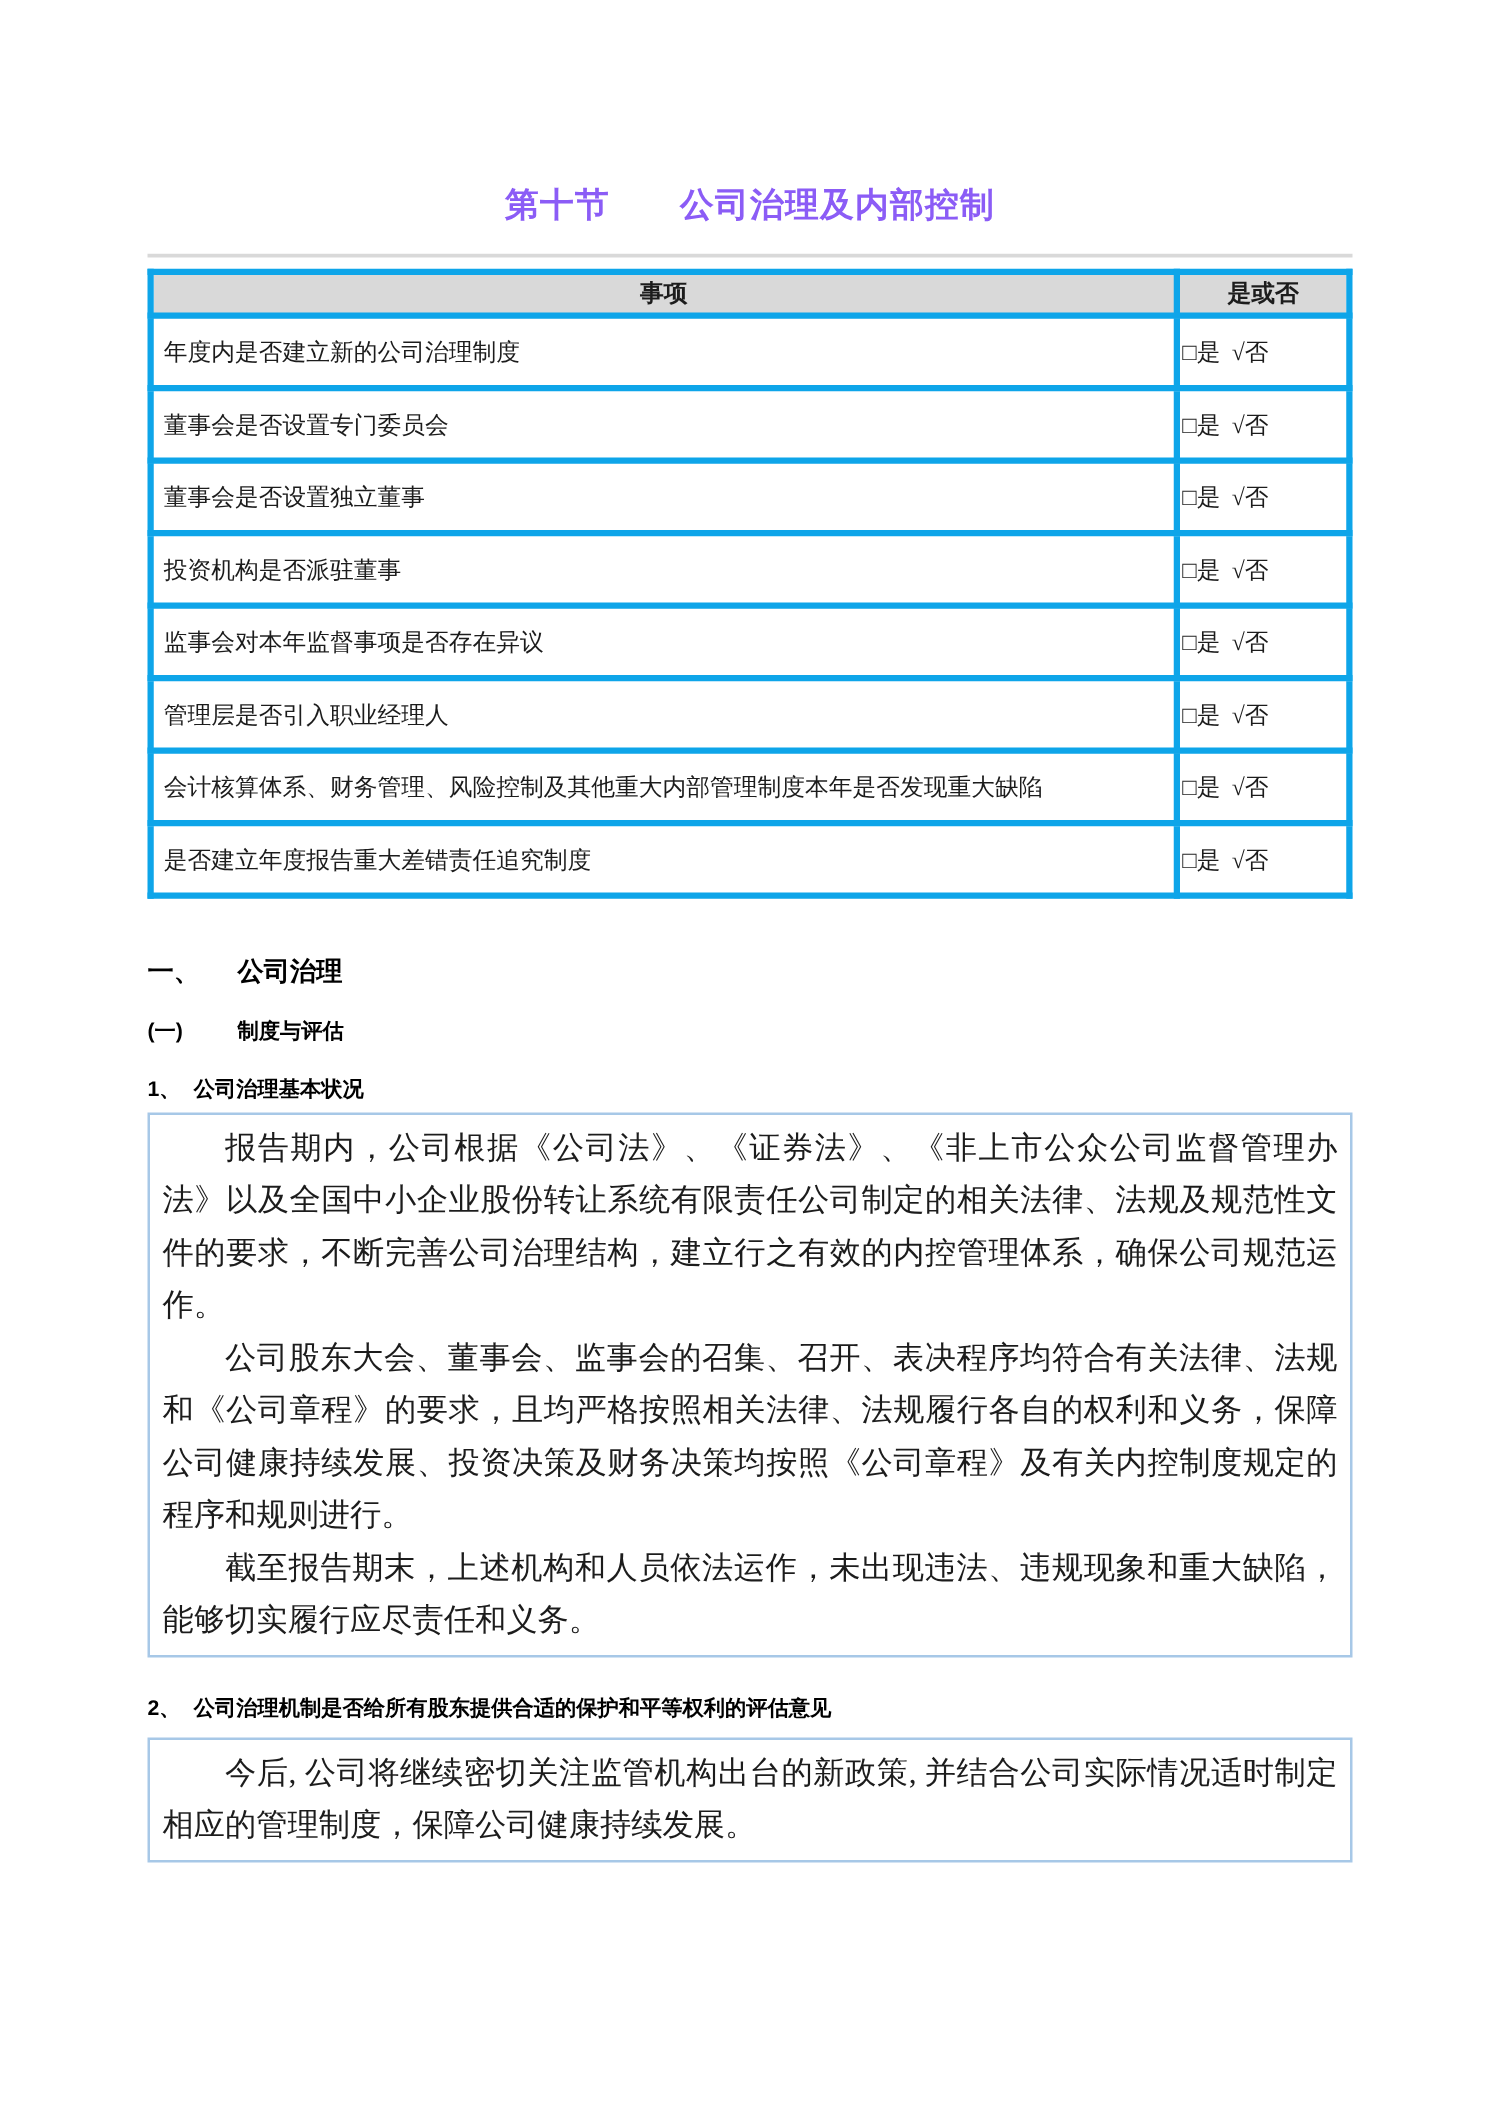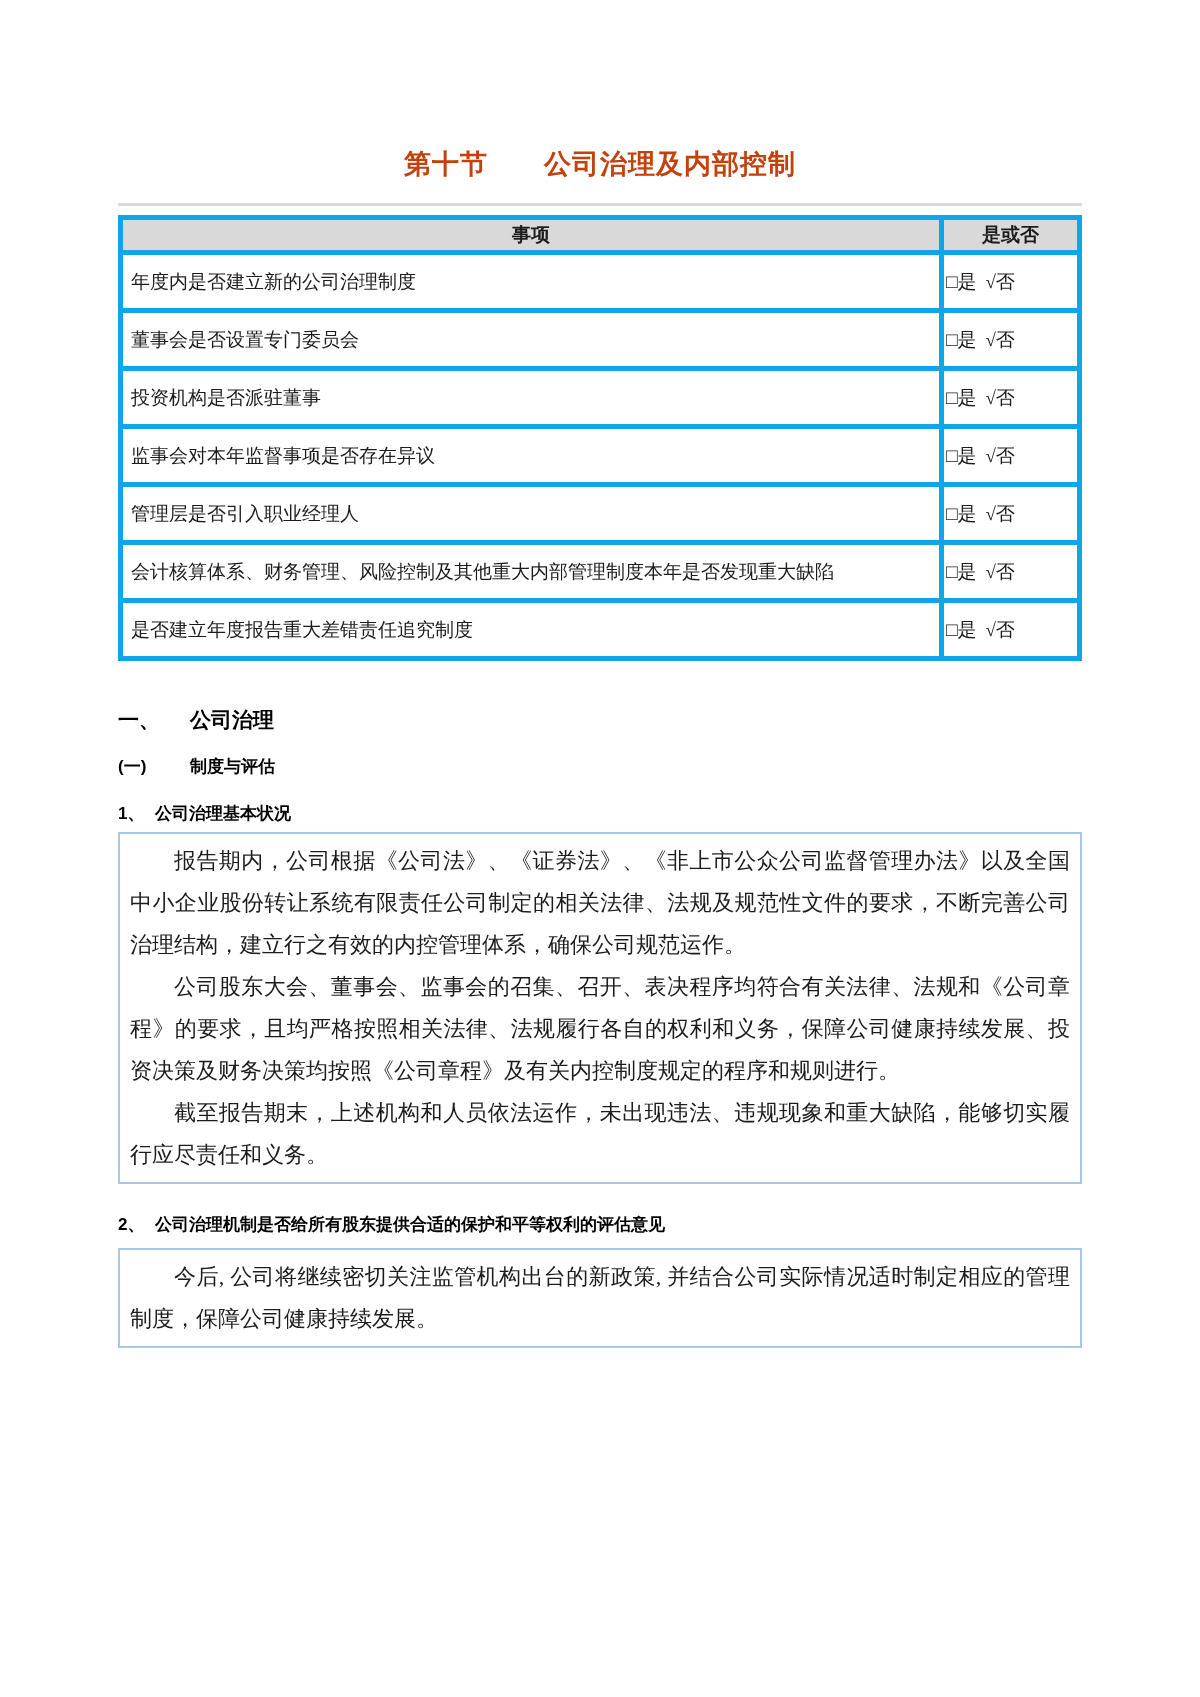--- a/index.html
+++ b/index.html
@@ -17,21 +17,21 @@
 
   
   .doc-title {
     margin: 0;
     padding-top: 146px;
     text-align: center;
     font-family: "Liberation Sans", "DejaVu Sans", sans-serif;
     font-weight: bold;
     font-size: 27px;
     line-height: 36px;
-    color: #c2410c;
+    color: #8b5cf6;
     letter-spacing: 1px;
   }
 
   
   .top-rule { height: 3px; background: #d9d9d9; margin-top: 21px; }
 
   
   table.gov-table {
     width: 100%;
     margin-top: 9px;
@@ -76,21 +76,21 @@
   .h-l3 { margin-top: 25px; font-size: 17px; line-height: 22px; }
   .h-l4 { margin-top: 30px; font-size: 17px; line-height: 22px; }
   .num-wide { display: inline-block; min-width: 72px; }
   .num-narrow { display: inline-block; min-width: 37px; }
 
   
   .text-box {
     margin-top: 7px;
     border: 2px solid #a7c8e7;
     padding: 6px 10px;
-    font-size: 22px;
+    font-size: 25px;
     line-height: 42px;
     text-align: justify;
     color: #1c1c1c;
   }
   .text-box.second { margin-top: 12px; }
   .text-box p { margin: 0; text-indent: 2em; }
 </style>
 </head>
 <body>
 
@@ -119,20 +119,26 @@
             <span class="ans"><span class="glyph">□</span><span>是</span></span><span class="ans"><span class="glyph">√</span><span>否</span></span>
           </td>
         </tr>
         <tr>
           <td class="cell-item">董事会是否设置专门委员会</td>
           <td class="cell-answer">
             <span class="ans"><span class="glyph">□</span><span>是</span></span><span class="ans"><span class="glyph">√</span><span>否</span></span>
           </td>
         </tr>
         <tr>
+          <td class="cell-item">董事会是否设置独立董事</td>
+          <td class="cell-answer">
+            <span class="ans"><span class="glyph">□</span><span>是</span></span><span class="ans"><span class="glyph">√</span><span>否</span></span>
+          </td>
+        </tr>
+        <tr>
           <td class="cell-item">投资机构是否派驻董事</td>
           <td class="cell-answer">
             <span class="ans"><span class="glyph">□</span><span>是</span></span><span class="ans"><span class="glyph">√</span><span>否</span></span>
           </td>
         </tr>
         <tr>
           <td class="cell-item">监事会对本年监督事项是否存在异议</td>
           <td class="cell-answer">
             <span class="ans"><span class="glyph">□</span><span>是</span></span><span class="ans"><span class="glyph">√</span><span>否</span></span>
           </td>

